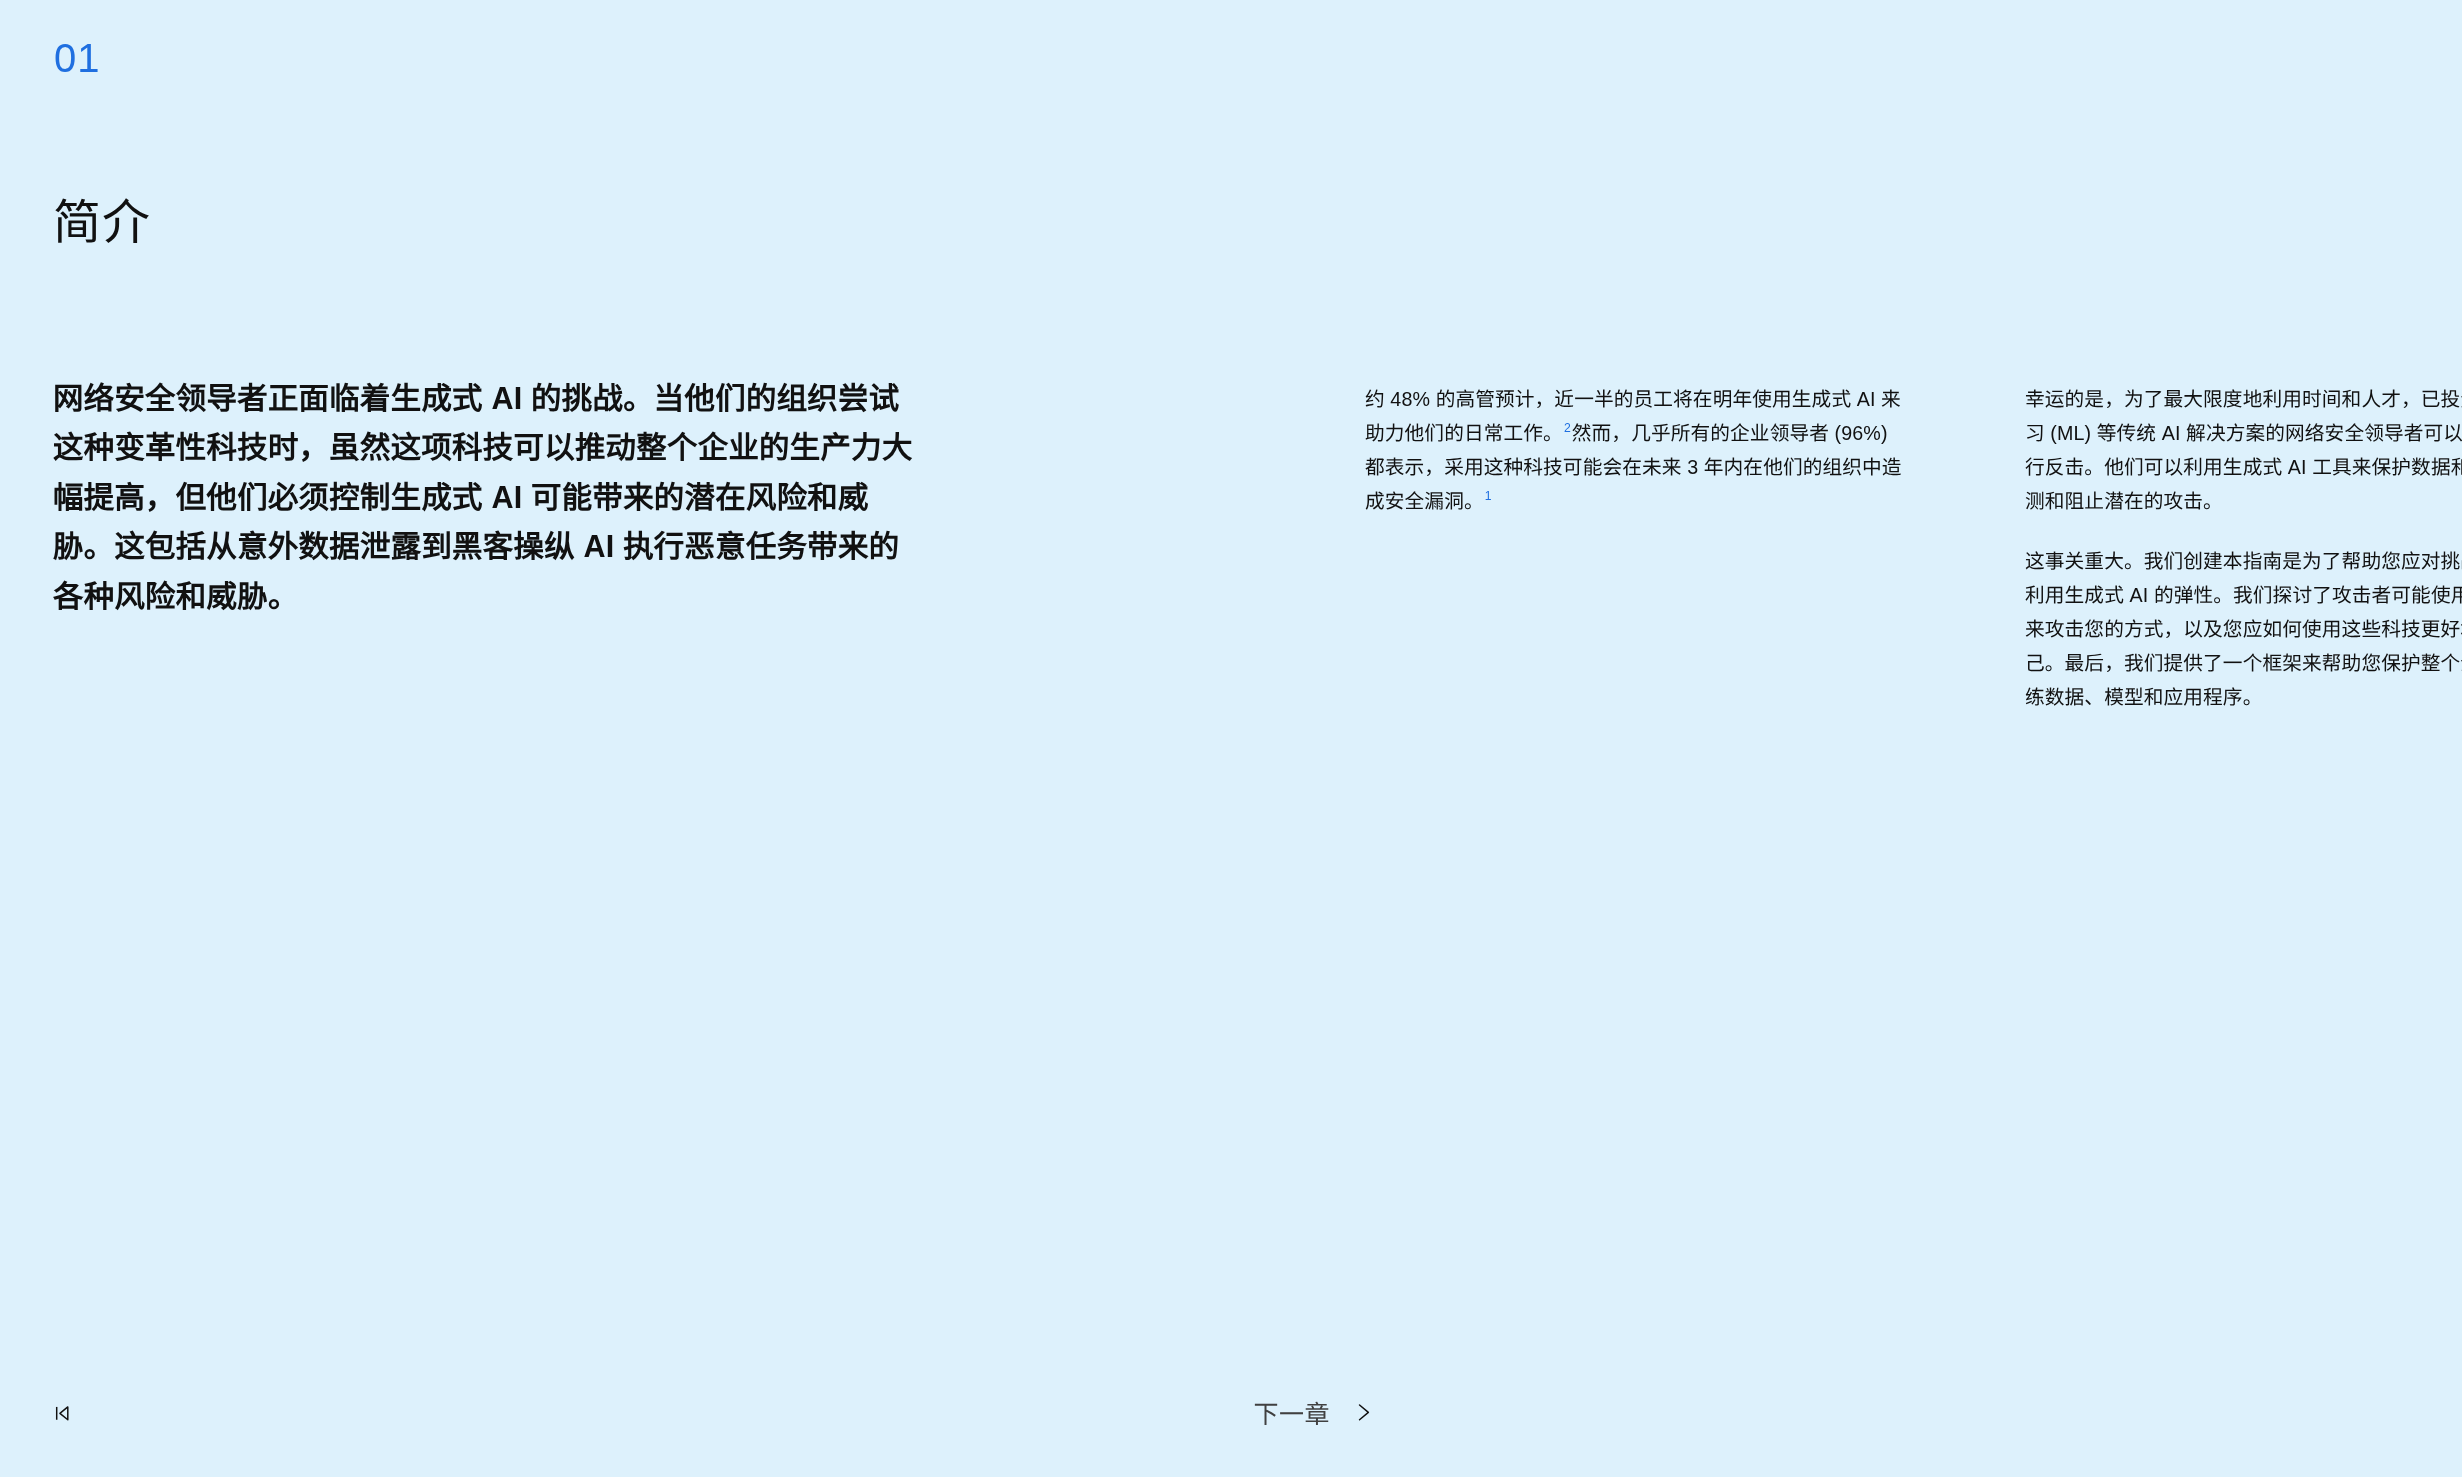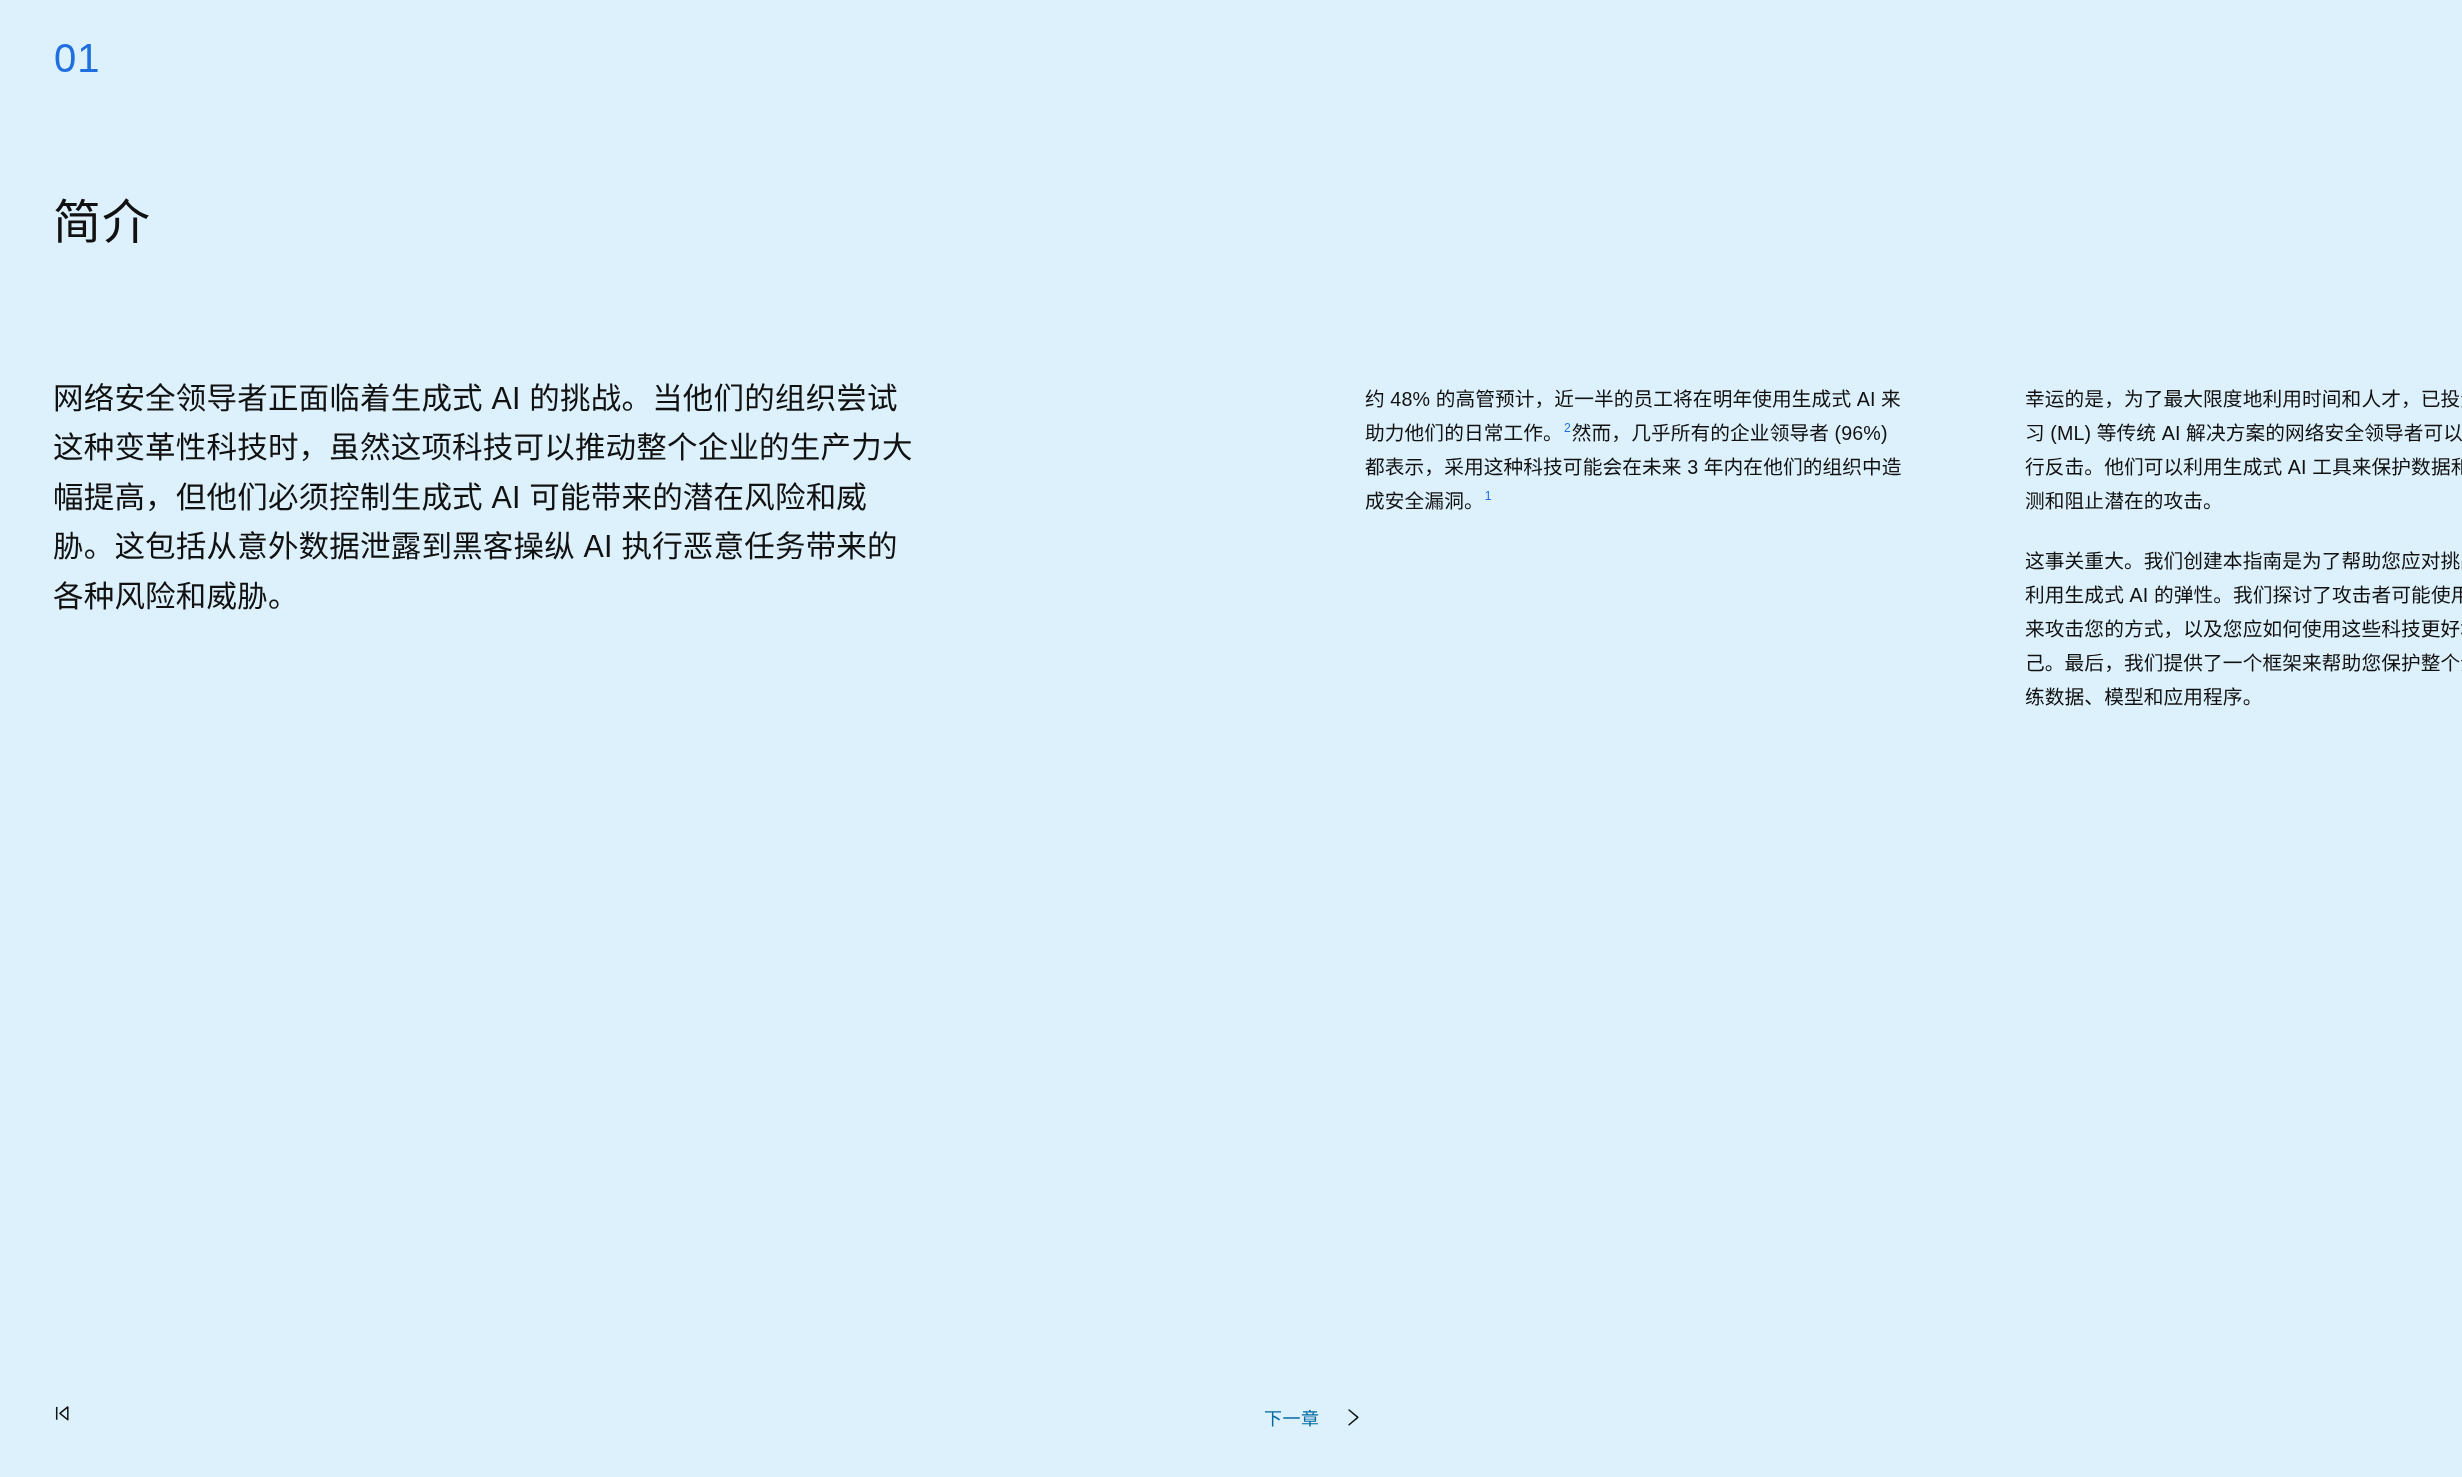--- a/index.html
+++ b/index.html
@@ -47,21 +47,21 @@
 
   
   .lead {
     position: absolute;
     left: 53px;
     top: 374px;
     width: 867px;
     font-size: 30.5px;
     line-height: 1.62;
     color: #111111;
-    font-weight: 400;
+    font-weight: 700;
     letter-spacing: 0.2px;
   }
 
   
   .col {
     position: absolute;
     top: 383px;
     font-size: 19.7px;
     line-height: 1.72;
     color: #111111;
@@ -114,22 +114,22 @@
   .footer-first svg { display: block; }
 
   .footer-next {
     position: absolute;
     left: 50%;
     transform: translateX(-50%);
     bottom: 47px;
     display: flex;
     align-items: center;
     gap: 25.6px;
-    color: #0369a1;
-    font-size: 18px;
+    color: #404040;
+    font-size: 25px;
     letter-spacing: 0.5px;
     white-space: nowrap;
   }
   .footer-next .chev { display: flex; align-items: center; }
   .footer-next svg { display: block; }
 </style>
 </head>
 <body>
 
 <div class="page">

